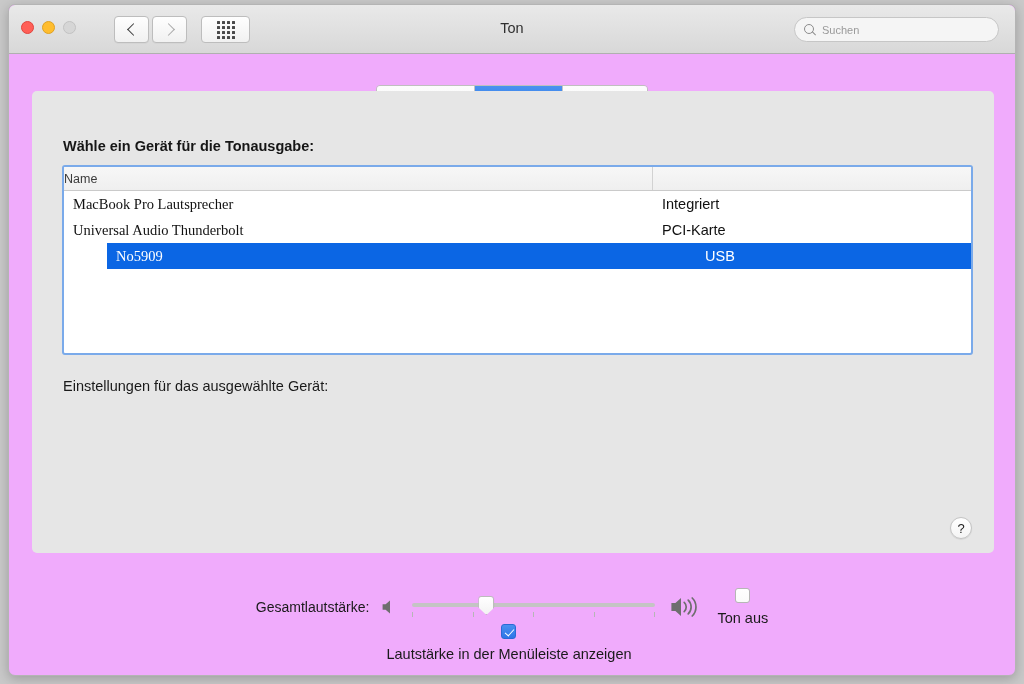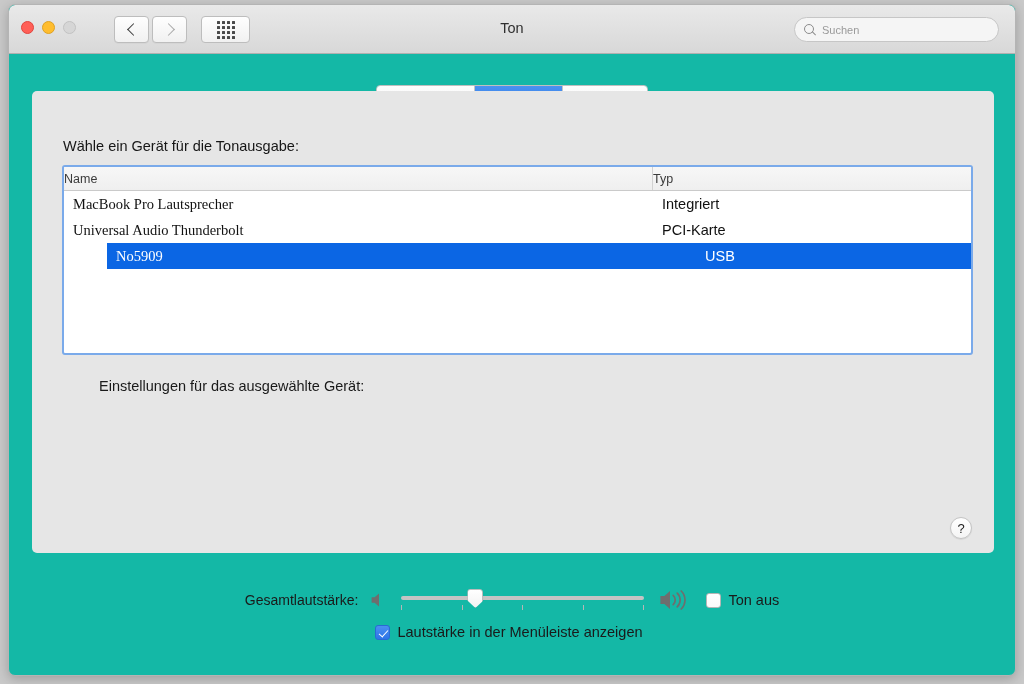--- a/index.html
+++ b/index.html
@@ -11,21 +11,21 @@
     font-family: "Liberation Sans", sans-serif;
     -webkit-font-smoothing: antialiased;
   }
 
   .window {
     position: absolute;
     left: 8px;
     top: 4px;
     width: 1008px;
     height: 672px;
-    background: #14b8a6;
+    background: #f0abfc;
     border: 1px solid #b4b4b4;
     border-radius: 7px;
     box-shadow: 0 3px 12px rgba(0,0,0,0.22);
     overflow: hidden;
   }
 
   
   .titlebar {
     position: relative;
     height: 49px;
@@ -161,21 +161,21 @@
     left: 23px; top: 86px;
     width: 962px; height: 462px;
     background: #e6e6e6;
     border-radius: 5px;
   }
 
   .section-title {
     position: absolute;
     left: 31px; top: 47px;
     font-size: 14.5px;
-    font-weight: normal;
+    font-weight: bold;
     color: #161616;
   }
 
   
   .tablewrap {
     position: absolute;
     left: 30px; top: 74px;
     width: 911px; height: 190px;
     background: #ffffff;
     border: 2px solid #7aaaea;
@@ -210,21 +210,20 @@
     color: #ffffff;
     margin-left: 43px;
   }
 
   
   .settings-label {
     position: absolute;
     left: 31px; top: 287px;
     font-size: 14.5px;
     color: #1a1a1a;
-    margin-left: 36px;
   }
   .no-controls {
     position: absolute;
     left: 0; right: 0; top: 333px;
     text-align: center;
     font-size: 14.5px;
     color: #1a1a1a;
   }
 
   .helpbtn {
@@ -280,21 +279,21 @@
     left: 66px; top: 1px;
     width: 16px; height: 19px;
     background: linear-gradient(to bottom, #ffffff, #f3f3f3);
     border: 1px solid #bcbcbc;
     border-radius: 3px 3px 2px 2px;
     clip-path: polygon(0 0, 100% 0, 100% 60%, 50% 100%, 0 60%);
     box-shadow: 0 1px 1.5px rgba(0,0,0,0.18);
   }
   .spk-big { margin-left: 15px; margin-right: 14px; display: block; }
 
-  .checkrow-inline { display: flex; align-items: center; gap: 7px; }
+  .checkrow-inline { display: flex; align-items: center; gap: 7px; flex-direction: column; }
   .cbox {
     width: 15px; height: 15px;
     border-radius: 3px;
     border: 1px solid #b6b6b6;
     background: linear-gradient(to bottom, #ffffff, #fafafa);
     flex: none;
   }
   .cbox.checked {
     background: linear-gradient(to bottom, #4a90f0, #2d75e8);
     border-color: #2a6ad4;
@@ -379,21 +378,20 @@
     </div>
   </div>
 
   <div class="panel">
 
     <div class="section-title">Wähle ein Gerät für die Tonausgabe:</div>
 
     <div class="tablewrap">
       <div class="thead">
         <div class="th name">Name</div>
-        <div class="th typ">Typ</div>
       </div>
 
       <div class="trow">
         <div class="c-name">MacBook Pro Lautsprecher</div>
         <div class="c-typ">Integriert</div>
       </div>
 
       <div class="trow">
         <div class="c-name">Universal Audio Thunderbolt</div>
         <div class="c-typ">PCI-Karte</div>

